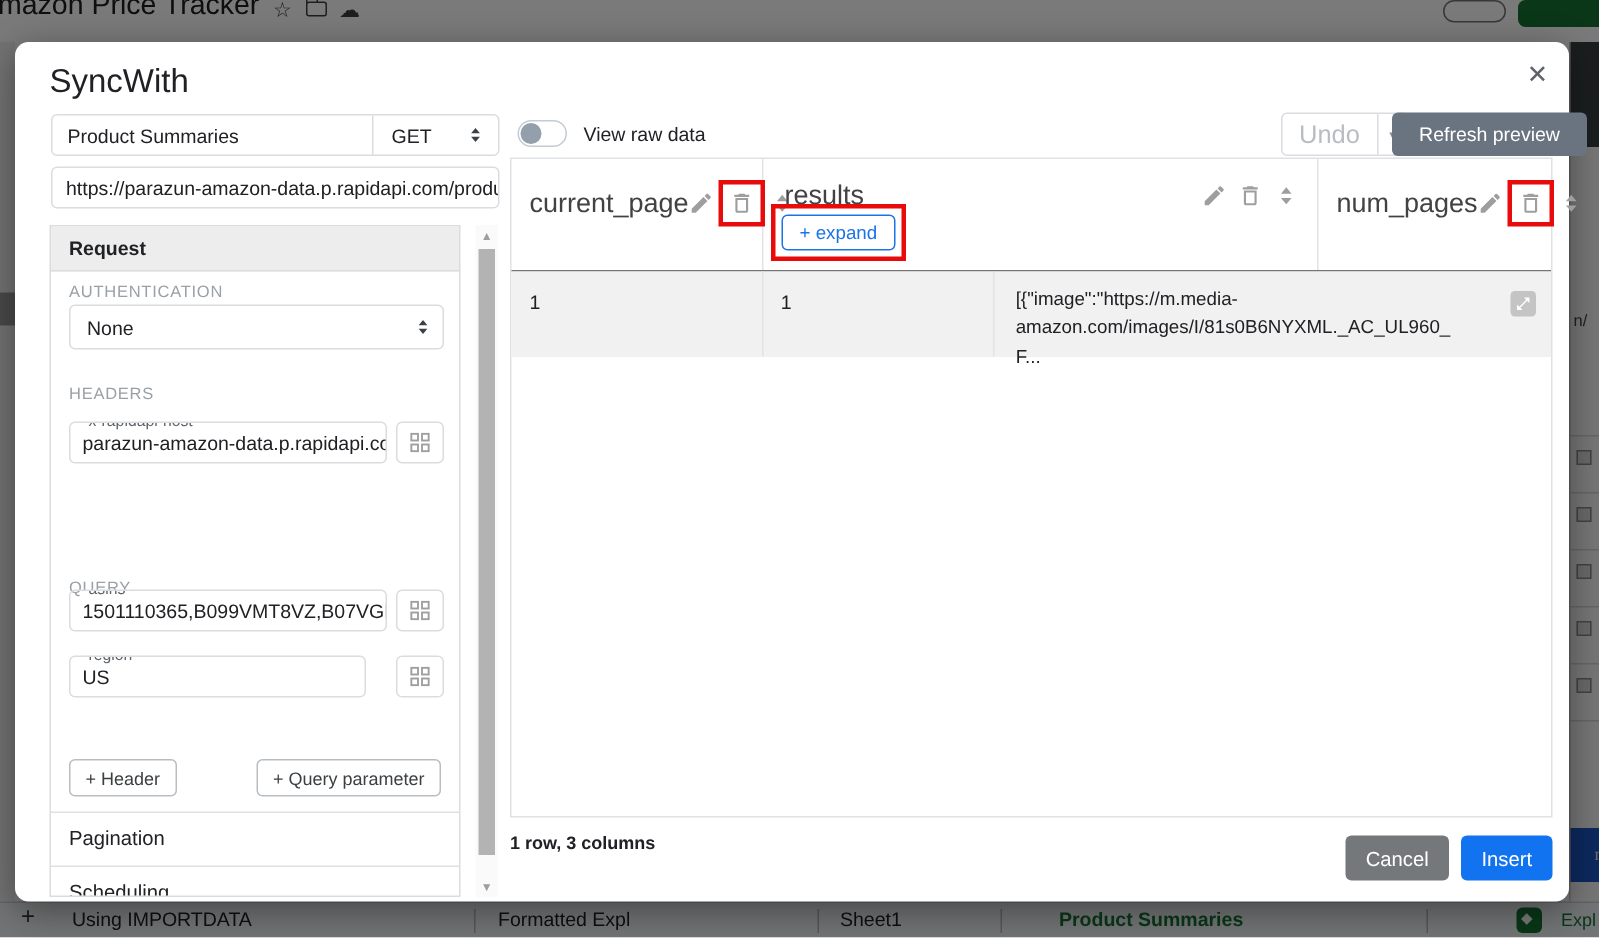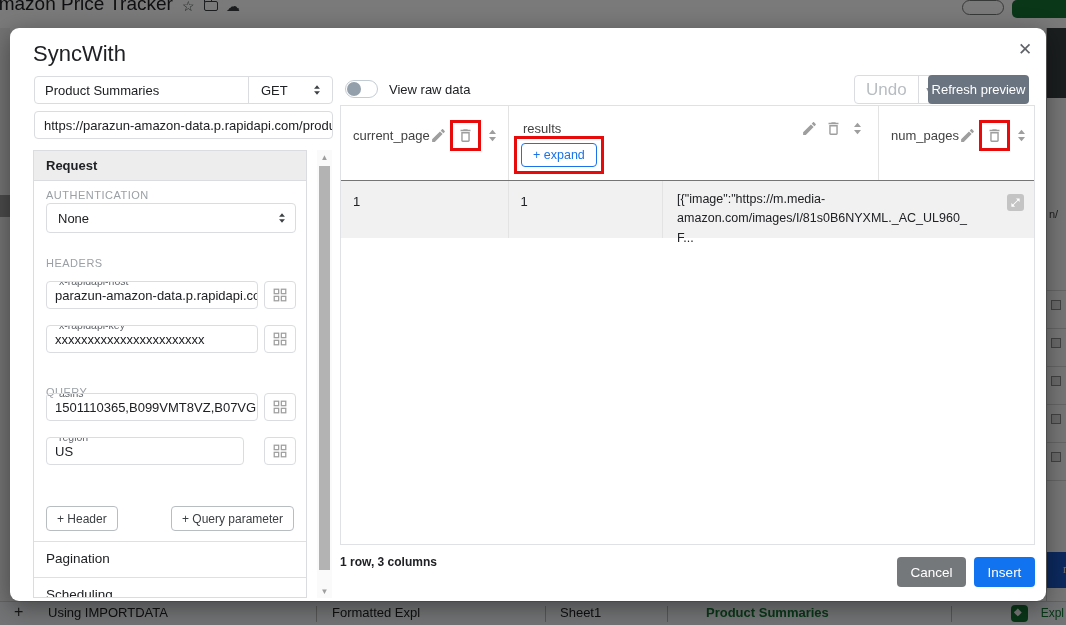--- a/index.html
+++ b/index.html
@@ -51,21 +51,21 @@
 
   .toggle-row { position:absolute; left:335px; top:52px; display:flex; align-items:center; gap:11px; }
   .toggle { width:33px; height:18px; border:1px solid #c3ccd3; border-radius:10px; background:#fff; position:relative; }
   .toggle-knob { position:absolute; left:1px; top:1px; width:14px; height:14px; border-radius:50%; background:#93a0ab; }
   .toggle-label { font-size:13px; color:#202124; }
 
   .undo-group { position:absolute; left:844px; top:47px; height:29px; display:flex; border:1px solid #dadce0; border-radius:4px; }
   .undo-main { padding:0 11px; display:flex; align-items:center; font-size:17px; color:#b8bdc2; }
   .undo-caret { width:21px; border-left:1px solid #dadce0; display:flex; align-items:center; justify-content:center;
                 font-size:10px; color:#8a9097; }
-  .refresh-btn { position:absolute; left:918px; top:47px; width:101px; height:29px; background:#6a7480; color:#fff;
+  .refresh-btn { position:absolute; left:918px; top:47px; width:130px; height:29px; background:#6a7480; color:#fff;
                  border:none; border-radius:4px; font-size:13px; font-family:"Liberation Sans", sans-serif; cursor:pointer; }
 
   .url-field { position:absolute; left:24px; top:83px; width:299px; height:28px; border:1px solid #dadce0;
                border-radius:4px; font-size:13px; color:#202124; padding:0 9px; white-space:nowrap; overflow:hidden;
                display:flex; align-items:center; }
 
   
   .panel { position:absolute; left:23px; top:122px; width:274px; height:448px; border:1px solid #dadce0;
            background:#fff; overflow:hidden; }
   .panel-hdr { position:absolute; left:0; top:0; width:100%; height:30px; background:#ededed; border-bottom:1px solid #dadce0;
@@ -91,21 +91,21 @@
               font-size:8px; color:#9e9e9e; }
   .sb-thumb { position:absolute; left:2px; top:16px; width:11px; height:404px; background:#b3b3b3; }
 
   
   .ptable { position:absolute; left:330px; top:77px; width:695px; height:440px; border:1px solid #dfe1e5; background:#fff; }
   .p-header { position:absolute; left:0; top:0; width:100%; height:75px; border-bottom:1px solid #757575; display:flex; }
   .ph-cell { position:relative; border-right:1px solid #e3e3e3; }
   .ph-cell:last-child { border-right:none; }
   .ph-c1 { width:168px; } .ph-c2 { width:155px; } .ph-c3 { width:372px; }
   .ph-top { display:flex; align-items:center; padding:14px 8px 0 12px; }
-  .col-name { font-size:13px; color:#424242; }
+  .col-name { font-size:18px; color:#424242; }
   .ph-icons { margin-left:auto; display:flex; align-items:center; gap:3px; }
   .icon16 { width:17px; height:17px; }
   .icon16 path { fill:#9e9e9e; }
   .redbox { border:3px solid #e80b0b; display:flex; align-items:center; justify-content:center; padding:4px 4px; }
   .expand-wrap { position:absolute; left:5px; top:30px; }
   .expand-btn { border:1px solid #1a73e8; border-radius:4px; background:#fff; color:#1a73e8; font-size:12.5px;
                 padding:4px 11px; font-family:"Liberation Sans", sans-serif; cursor:pointer; }
   .p-row { position:absolute; left:0; top:75px; width:100%; height:57px; background:#f1f1f1; display:flex; }
   .pr-cell { position:relative; border-right:1px solid #e3e3e3; font-size:13px; color:#202124; padding:13px 8px 0 12px; }
   .pr-cell:last-child { border-right:none; }
@@ -225,73 +225,57 @@
             <g fill="none" stroke="#9e9e9e" stroke-width="1.4">
               <rect x="2.5" y="2.5" width="5" height="5"></rect>
                 <rect x="10.5" y="2.5" width="5" height="5"></rect>
               <rect x="2.5" y="10.5" width="5" height="5"></rect>
                 <rect x="10.5" y="10.5" width="5" height="5"></rect>
             </g>
           </svg>
         </div>
       </div>
 
-      <div class="field-row" style="top:174px;">
+
+      <div class="sec-label" style="top:235px;">QUERY</div>
+
+      <div class="field-row" style="top:242px;">
         <div class="ffield">
-          <span class="flabel">x-rapidapi-key</span>
-          <span>xxxxxxxxxxxxxxxxxxxxxxx</span>
+          <span class="flabel">asins</span>
+          <span>1501110365,B099VMT8VZ,B07VGRJDFY</span>
         </div>
         <div class="grid-btn">
           <svg width="16" height="16" viewBox="0 0 18 18">
             <g fill="none" stroke="#9e9e9e" stroke-width="1.4">
               <rect x="2.5" y="2.5" width="5" height="5"></rect>
                 <rect x="10.5" y="2.5" width="5" height="5"></rect>
               <rect x="2.5" y="10.5" width="5" height="5"></rect>
                 <rect x="10.5" y="10.5" width="5" height="5"></rect>
             </g>
           </svg>
         </div>
       </div>
 
-      <div class="sec-label" style="top:235px;">QUERY</div>
-
-      <div class="field-row" style="top:242px;">
+      <div class="field-row" style="top:286px;gap:20px;">
         <div class="ffield">
-          <span class="flabel">asins</span>
-          <span>1501110365,B099VMT8VZ,B07VGRJDFY</span>
+          <span class="flabel">region</span>
+          <span>US</span>
         </div>
         <div class="grid-btn">
           <svg width="16" height="16" viewBox="0 0 18 18">
             <g fill="none" stroke="#9e9e9e" stroke-width="1.4">
               <rect x="2.5" y="2.5" width="5" height="5"></rect>
                 <rect x="10.5" y="2.5" width="5" height="5"></rect>
               <rect x="2.5" y="10.5" width="5" height="5"></rect>
                 <rect x="10.5" y="10.5" width="5" height="5"></rect>
             </g>
           </svg>
         </div>
       </div>
 
-      <div class="field-row" style="top:286px;gap:20px;">
-        <div class="ffield">
-          <span class="flabel">region</span>
-          <span>US</span>
-        </div>
-        <div class="grid-btn">
-          <svg width="16" height="16" viewBox="0 0 18 18">
-            <g fill="none" stroke="#9e9e9e" stroke-width="1.4">
-              <rect x="2.5" y="2.5" width="5" height="5"></rect>
-                <rect x="10.5" y="2.5" width="5" height="5"></rect>
-              <rect x="2.5" y="10.5" width="5" height="5"></rect>
-                <rect x="10.5" y="10.5" width="5" height="5"></rect>
-            </g>
-          </svg>
-        </div>
-      </div>
-
       <button class="add-btn" style="left:12px; top:355px;">+ Header</button>
       <button class="add-btn" style="right:12px; top:355px;">+ Query parameter</button>
 
       <div class="panel-div" style="top:390px;"></div>
       <div class="panel-sec" style="top:400px;">Pagination</div>
       <div class="panel-div" style="top:426px;"></div>
       <div class="panel-sec" style="top:436px;">Scheduling</div>
     </div>
 
     <div class="scrollbar">

